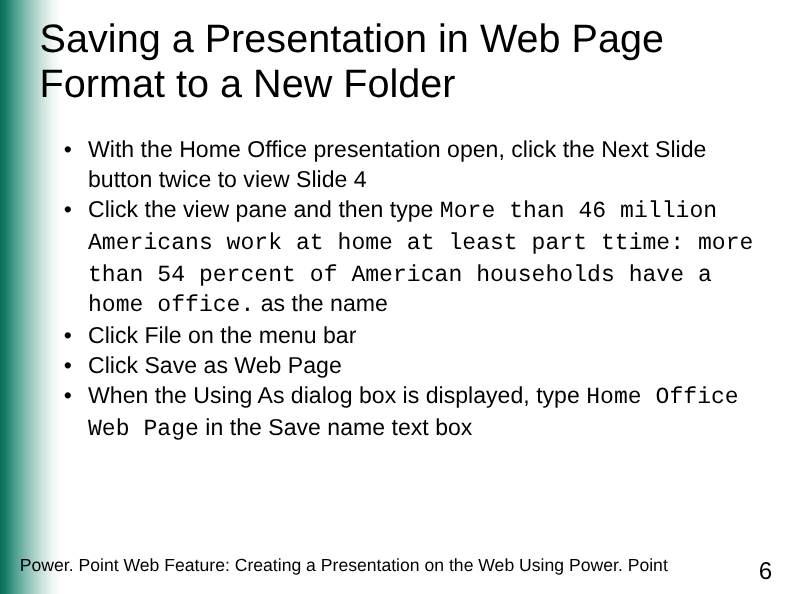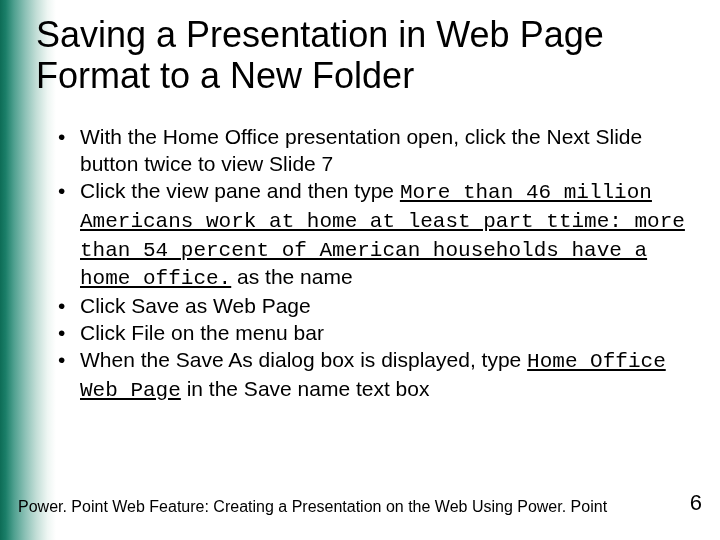--- a/index.html
+++ b/index.html
@@ -64,60 +64,59 @@
   ul.bullets > li::before {
     content: "•";
     position: absolute;
     left: 4px;
     top: 0;
     font-size: 21px;
     line-height: 1.28;
   }
   .mono {
     font-family: "Courier New", Courier, monospace;
-    text-decoration: underline;
   }
   .footer {
     position: absolute;
     left: 18px;
-    bottom: 24px;
+    bottom: 8px;
     width: 684px;
     font-size: 16px;
     display: flex;
     justify-content: space-between;
-    align-items: flex-end;
+    align-items: flex-start;
   }
   .footer .right {
     font-size: 22px;
   }
 </style>
 </head>
 <body>
 
 <div class="slide">
   <div class="gradient-band"></div>
 
   <div class="title">Saving a Presentation in Web Page Format to a New Folder</div>
 
   <div class="body">
     <ul class="bullets">
       <li>
-        <span>With the Home Office presentation open, click the Next Slide button twice to view Slide 7</span>
+        <span>With the Home Office presentation open, click the Next Slide button twice to view Slide 4</span>
       </li>
       <li>
         <span>Click the view pane and then type </span><span class="mono">More than 46 million Americans work at home at least part ttime: more than 54 percent of American households have a home office.</span><span> as the name</span>
       </li>
       <li>
+        <span>Click File on the menu bar</span>
+      </li>
+      <li>
         <span>Click Save as Web Page</span>
       </li>
       <li>
-        <span>Click File on the menu bar</span>
-      </li>
-      <li>
-        <span>When the Save As dialog box is displayed, type </span><span class="mono">Home Office Web Page</span><span> in the Save name text box</span>
+        <span>When the Using As dialog box is displayed, type </span><span class="mono">Home Office Web Page</span><span> in the Save name text box</span>
       </li>
     </ul>
   </div>
 
   <div class="footer">
     <span class="left">Power. Point Web Feature: Creating a Presentation on the Web Using Power. Point</span>
     <span class="right">6</span>
   </div>
 </div>
 

